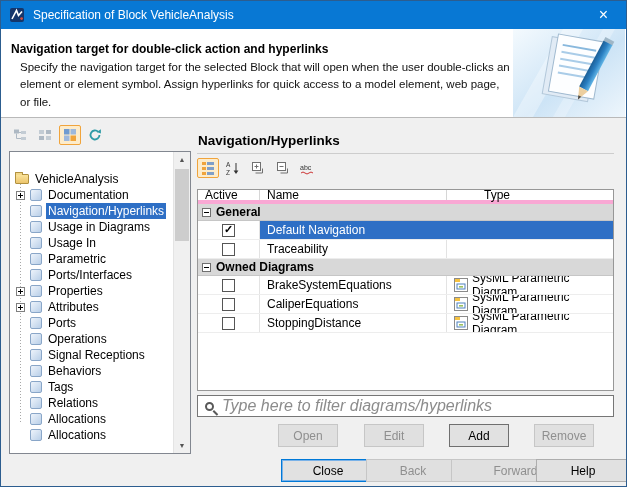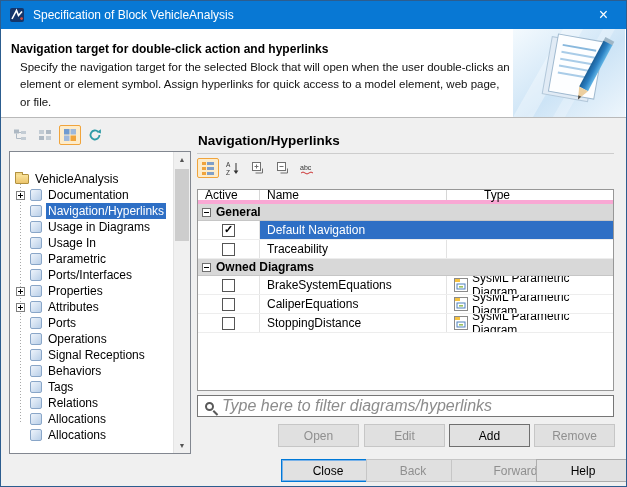--- a/index.html
+++ b/index.html
@@ -74,21 +74,21 @@
   .type-icon{flex:none;display:inline-flex;}
 
   
   .filter{position:absolute;left:196px;top:394px;width:417px;height:22px;background:#fff;border:1px solid #767676;display:flex;align-items:center;padding-left:7px;}
   .mag{position:relative;width:9px;height:9px;border:2px solid #595959;border-radius:50%;margin-right:8px;flex:none;}
   .mag::after{content:"";position:absolute;left:6.5px;top:6.5px;width:6px;height:2px;background:#595959;transform:rotate(45deg);transform-origin:0 0;}
   .filter-input{flex:1;border:none;outline:none;font-family:"Liberation Sans",sans-serif;font-size:16px;font-style:italic;color:#333;background:transparent;height:100%;}
   .filter-input::placeholder{color:#8c8c8c;font-style:italic;}
 
   
-  .btn{position:absolute;height:23px;width:81px;display:flex;align-items:center;justify-content:center;font-size:12px;background:#e1e1e1;border:1px solid #adadad;cursor:default;}
+  .btn{position:absolute;height:23px;width:60px;display:flex;align-items:center;justify-content:center;font-size:12px;background:#e1e1e1;border:1px solid #adadad;cursor:default;}
   .btn.disabled{background:#e0e0e0;border-color:#c6c6c6;color:#8f8f8f;}
   .btn.add{border-color:#6f6f6f;}
   .btn-open{left:277px;top:423px;}
   .btn-edit{left:363px;top:423px;}
   .btn-add{left:448px;top:423px;}
   .btn-remove{left:533px;top:423px;}
 
   .fbtn{width:94px;top:458px;}
   .btn-close{left:280px;border:1px solid #0078d7;box-shadow:inset 0 0 0 1px #7ab2e8;}
   .btn-back{left:365px;}

